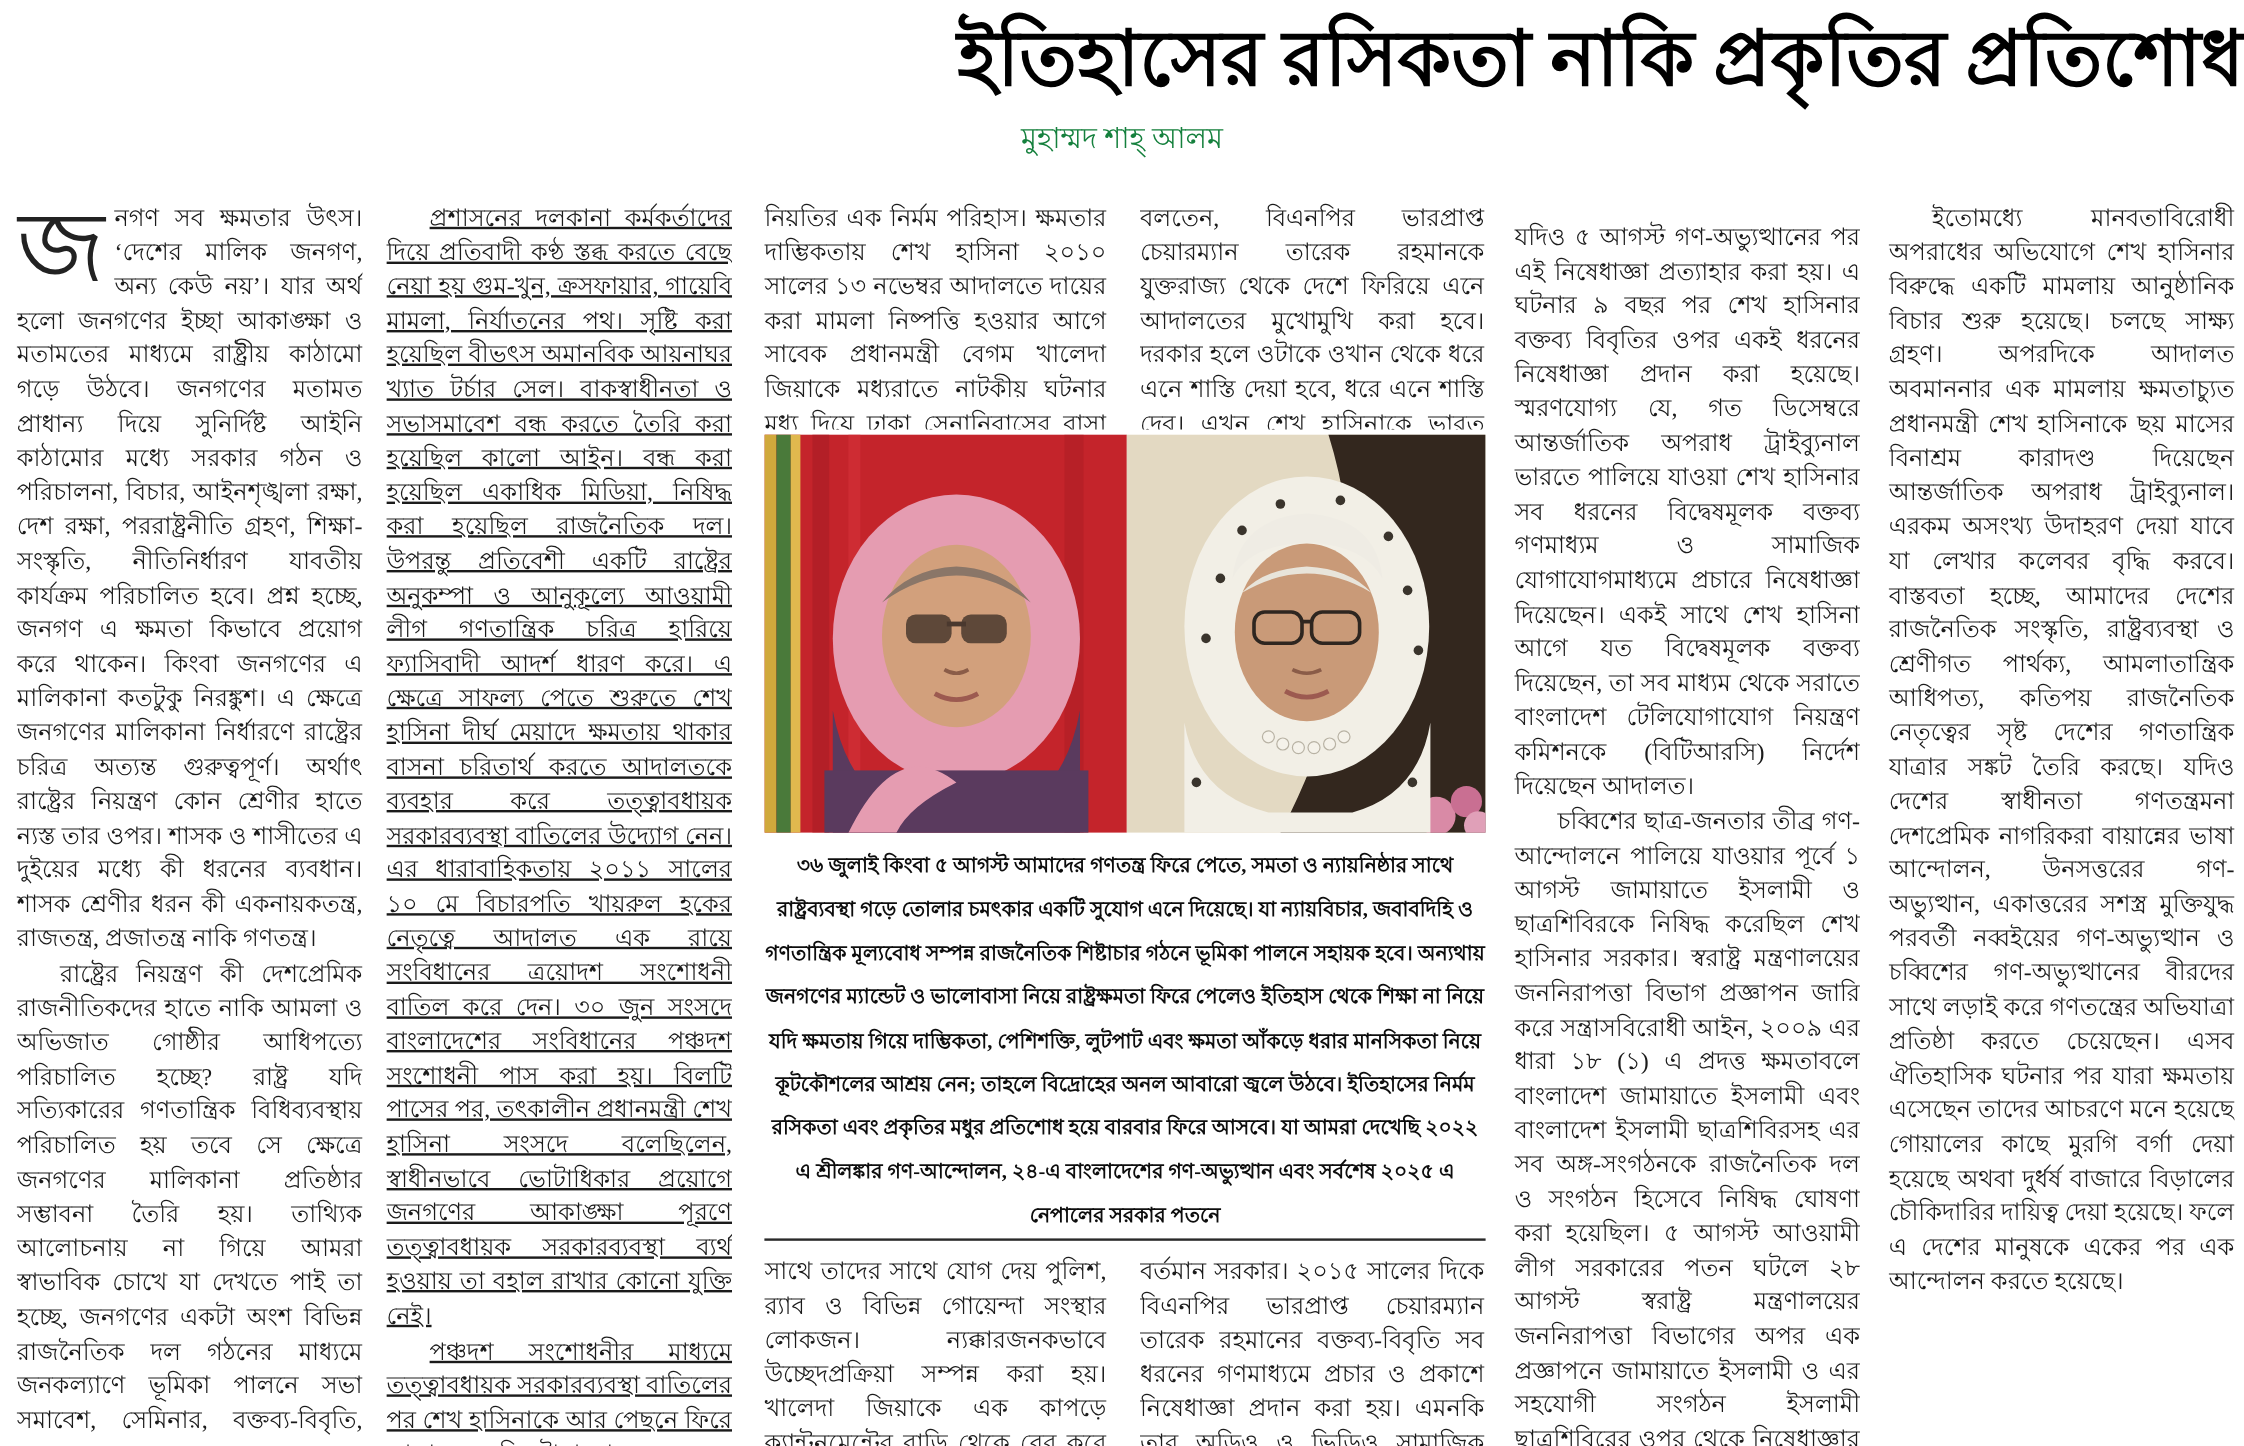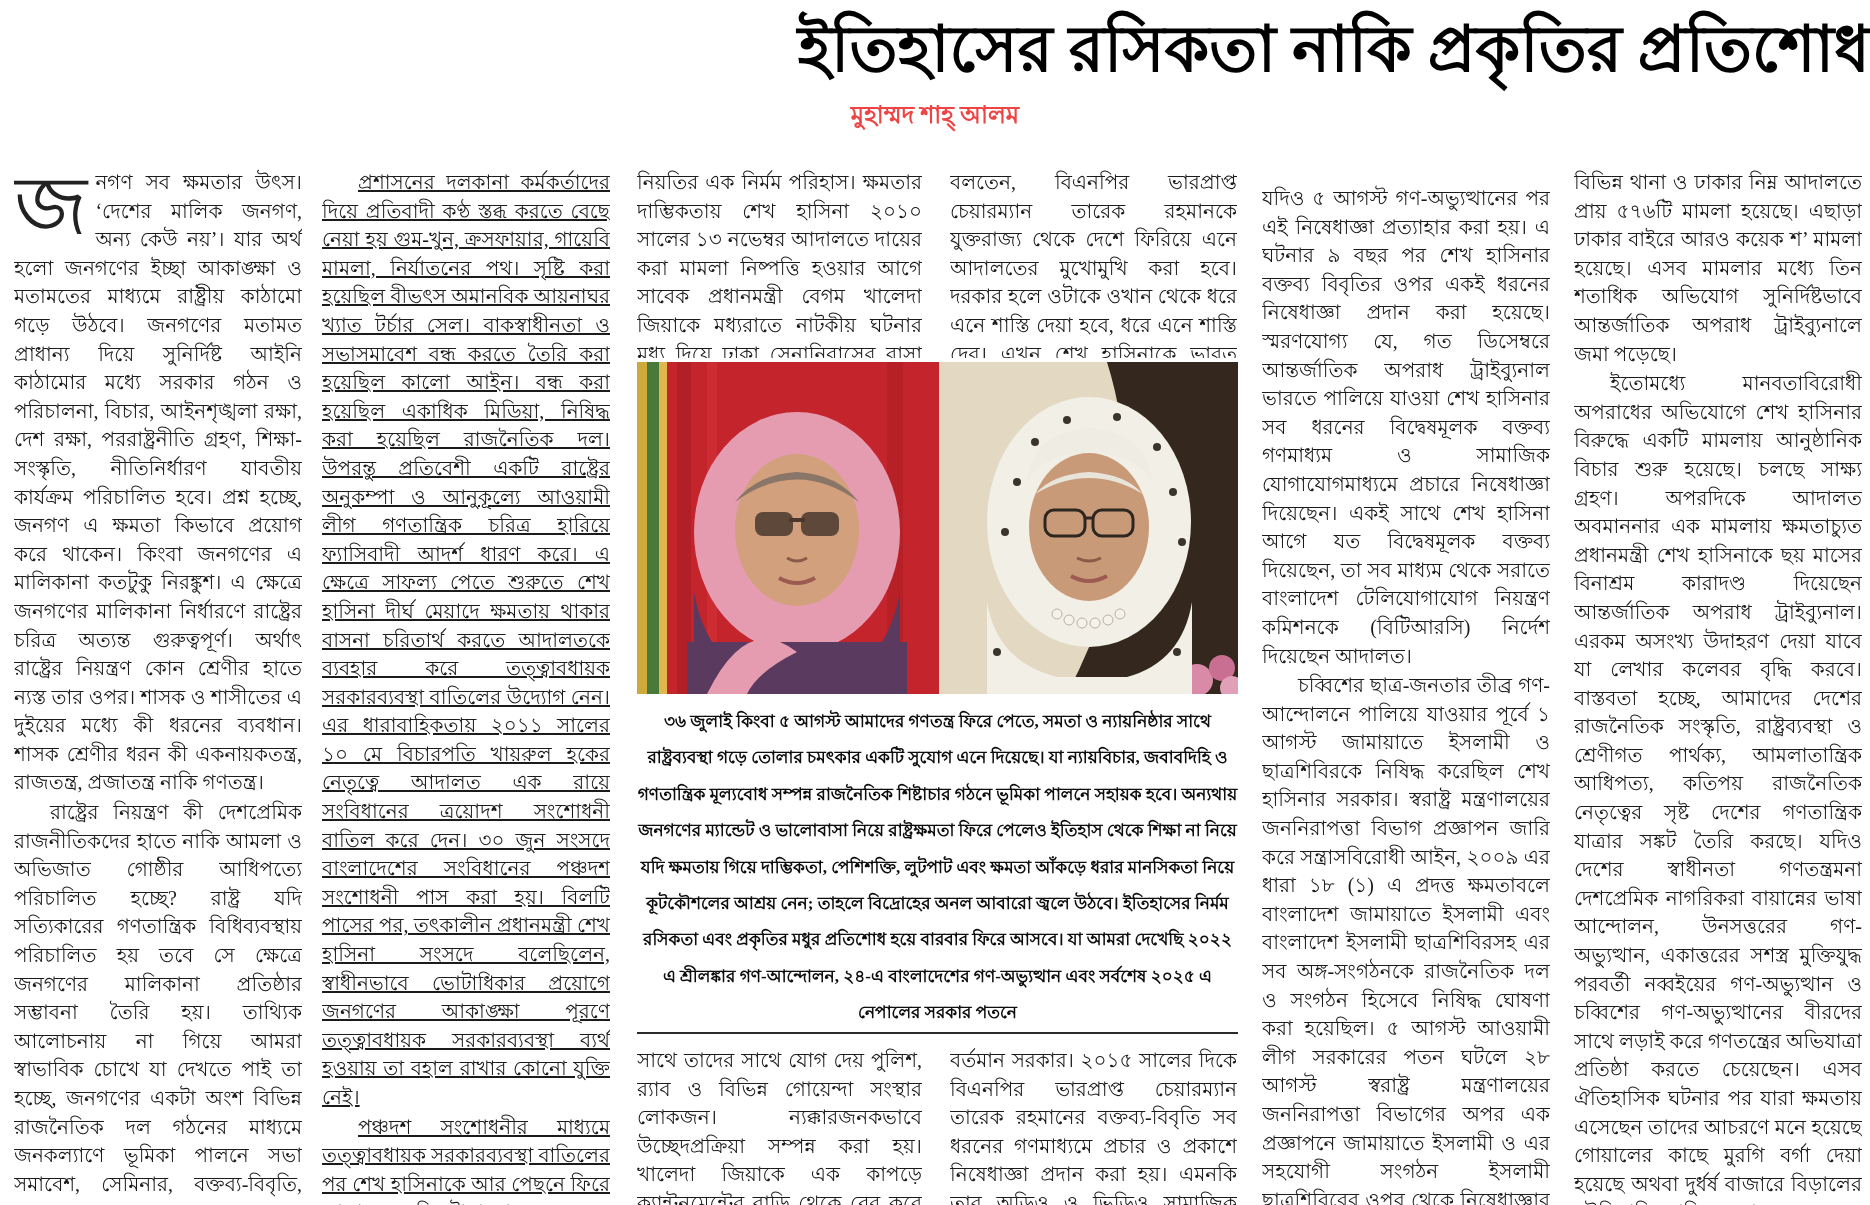--- a/index.html
+++ b/index.html
@@ -8,21 +8,21 @@
     background:#ffffff;color:#1b1b1b;overflow:hidden;
     font-family:"Liberation Serif","DejaVu Serif",serif;
   }
   .headline{
     position:absolute;top:10px;left:0;width:100%;text-align:right;
     font-size:64px;font-weight:700;line-height:80px;color:#000;
     letter-spacing:0px;
   }
   .byline{
     position:absolute;top:96px;left:0;width:100%;text-align:center;
-    font-size:24px;font-weight:700;color:#ef4444;
+    font-size:24px;font-weight:400;color:#15803d;
   }
   .col{
     position:absolute;font-size:20px;line-height:28.6px;text-align:justify;
     overflow:hidden;
   }
   .col p{margin:0 0 1px 0;text-indent:36px;}
   .col p.first{text-indent:0;}
   .col p.cont{text-indent:0;}
   .dropcap{
     float:left;font-size:82px;line-height:66px;padding:6px 8px 0 0;
@@ -151,18 +151,17 @@
     <p class="cont">বর্তমান সরকার। ২০১৫ সালের দিকে বিএনপির ভারপ্রাপ্ত চেয়ারম্যান তারেক রহমানের বক্তব্য-বিবৃতি সব ধরনের গণমাধ্যমে প্রচার ও প্রকাশে নিষেধাজ্ঞা প্রদান করা হয়। এমনকি তার অডিও ও ভিডিও সামাজিক যোগাযোগমাধ্যম ফেসবুক ও ইউটিউব থেকে সরাতে অবিলম্বে কার্যকর পদক্ষেপ নিতে বিটিআরসিকে নির্দেশ দেয়া হয়।</p>
   </div>
 
   <div class="col" style="left:1262px;top:184px;width:288px;height:1037px;">
     <p class="cont">যদিও ৫ আগস্ট গণ-অভ্যুত্থানের পর এই নিষেধাজ্ঞা প্রত্যাহার করা হয়। এ ঘটনার ৯ বছর পর শেখ হাসিনার বক্তব্য বিবৃতির ওপর একই ধরনের নিষেধাজ্ঞা প্রদান করা হয়েছে। স্মরণযোগ্য যে, গত ডিসেম্বরে আন্তর্জাতিক অপরাধ ট্রাইব্যুনাল ভারতে পালিয়ে যাওয়া শেখ হাসিনার সব ধরনের বিদ্বেষমূলক বক্তব্য গণমাধ্যম ও সামাজিক যোগাযোগমাধ্যমে প্রচারে নিষেধাজ্ঞা দিয়েছেন। একই সাথে শেখ হাসিনা আগে যত বিদ্বেষমূলক বক্তব্য দিয়েছেন, তা সব মাধ্যম থেকে সরাতে বাংলাদেশ টেলিযোগাযোগ নিয়ন্ত্রণ কমিশনকে (বিটিআরসি) নির্দেশ দিয়েছেন আদালত।</p>
     <p>চব্বিশের ছাত্র-জনতার তীব্র গণ-আন্দোলনে পালিয়ে যাওয়ার পূর্বে ১ আগস্ট জামায়াতে ইসলামী ও ছাত্রশিবিরকে নিষিদ্ধ করেছিল শেখ হাসিনার সরকার। স্বরাষ্ট্র মন্ত্রণালয়ের জননিরাপত্তা বিভাগ প্রজ্ঞাপন জারি করে সন্ত্রাসবিরোধী আইন, ২০০৯ এর ধারা ১৮ (১) এ প্রদত্ত ক্ষমতাবলে বাংলাদেশ জামায়াতে ইসলামী এবং বাংলাদেশ ইসলামী ছাত্রশিবিরসহ এর সব অঙ্গ-সংগঠনকে রাজনৈতিক দল ও সংগঠন হিসেবে নিষিদ্ধ ঘোষণা করা হয়েছিল। ৫ আগস্ট আওয়ামী লীগ সরকারের পতন ঘটলে ২৮ আগস্ট স্বরাষ্ট্র মন্ত্রণালয়ের জননিরাপত্তা বিভাগের অপর এক প্রজ্ঞাপনে জামায়াতে ইসলামী ও এর সহযোগী সংগঠন ইসলামী ছাত্রশিবিরের ওপর থেকে নিষেধাজ্ঞার আদেশ প্রত্যাহার করা হয়েছে। অন্যদিকে ২৩ অক্টোবর ২০২৪ স্বরাষ্ট্র মন্ত্রণালয়ের এক প্রজ্ঞাপনে আওয়ামী লীগের ছাত্রসংগঠন বাংলাদেশ ছাত্রলীগকে নিষিদ্ধ ঘোষণা করেছে অন্তর্বর্তীকালীন সরকার। এর ছয় মাস পর গত ১২ মে ২০২৫ অন্তর্বর্তী সরকার এক প্রজ্ঞাপনের মাধ্যমে বাংলাদেশ আওয়ামী লীগ এবং এর সব অঙ্গসংগঠন, সহযোগী সংগঠন ও ভ্রাতৃপ্রতিম সংগঠনের নেতাকর্মীদের আন্তর্জাতিক অপরাধ ট্রাইব্যুনালে বিচারকাজ সম্পন্ন না হওয়া পর্যন্ত এসব সংগঠনের যাবতীয় কার্যক্রম নিষিদ্ধ করেছেন। একই দিনে রাজনৈতিক দল হিসেবে আওয়ামী লীগের নিবন্ধন স্থগিত করেছে নির্বাচন কমিশন (ইসি)।</p>
 
   </div>
 
   <div class="col" style="left:1574px;top:168px;width:288px;height:1037px;">
-    <p class="cont">বিভিন্ন থানা ও ঢাকার নিম্ন আদালতে প্রায় ৫৭৬টি মামলা হয়েছে। এছাড়া ঢাকার বাইরে আরও কয়েক শ’ মামলা হয়েছে। এসব মামলার মধ্যে তিন শতাধিক অভিযোগ সুনির্দিষ্টভাবে আন্তর্জাতিক অপরাধ ট্রাইব্যুনালে জমা পড়েছে।</p>
     <p>ইতোমধ্যে মানবতাবিরোধী অপরাধের অভিযোগে শেখ হাসিনার বিরুদ্ধে একটি মামলায় আনুষ্ঠানিক বিচার শুরু হয়েছে। চলছে সাক্ষ্য গ্রহণ। অপরদিকে আদালত অবমাননার এক মামলায় ক্ষমতাচ্যুত প্রধানমন্ত্রী শেখ হাসিনাকে ছয় মাসের বিনাশ্রম কারাদণ্ড দিয়েছেন আন্তর্জাতিক অপরাধ ট্রাইব্যুনাল। এরকম অসংখ্য উদাহরণ দেয়া যাবে যা লেখার কলেবর বৃদ্ধি করবে। বাস্তবতা হচ্ছে, আমাদের দেশের রাজনৈতিক সংস্কৃতি, রাষ্ট্রব্যবস্থা ও শ্রেণীগত পার্থক্য, আমলাতান্ত্রিক আধিপত্য, কতিপয় রাজনৈতিক নেতৃত্বের সৃষ্ট দেশের গণতান্ত্রিক যাত্রার সঙ্কট তৈরি করছে। যদিও দেশের স্বাধীনতা গণতন্ত্রমনা দেশপ্রেমিক নাগরিকরা বায়ান্নের ভাষা আন্দোলন, উনসত্তরের গণ-অভ্যুত্থান, একাত্তরের সশস্ত্র মুক্তিযুদ্ধ পরবর্তী নব্বইয়ের গণ-অভ্যুত্থান ও চব্বিশের গণ-অভ্যুত্থানের বীরদের সাথে লড়াই করে গণতন্ত্রের অভিযাত্রা প্রতিষ্ঠা করতে চেয়েছেন। এসব ঐতিহাসিক ঘটনার পর যারা ক্ষমতায় এসেছেন তাদের আচরণে মনে হয়েছে গোয়ালের কাছে মুরগি বর্গা দেয়া হয়েছে অথবা দুর্ধর্ষ বাজারে বিড়ালের চৌকিদারির দায়িত্ব দেয়া হয়েছে। ফলে এ দেশের মানুষকে একের পর এক আন্দোলন করতে হয়েছে।</p>
 
   </div>
 
 </div>
 
 </body></html>

